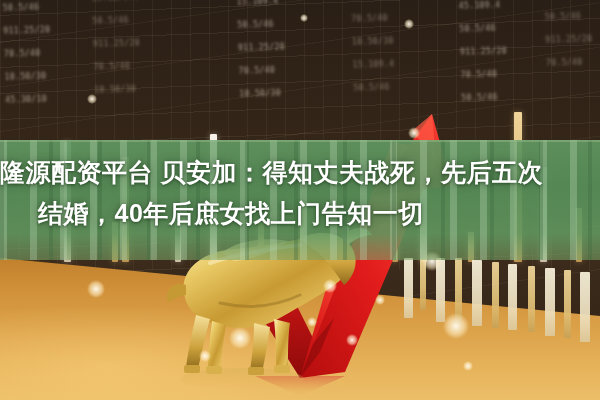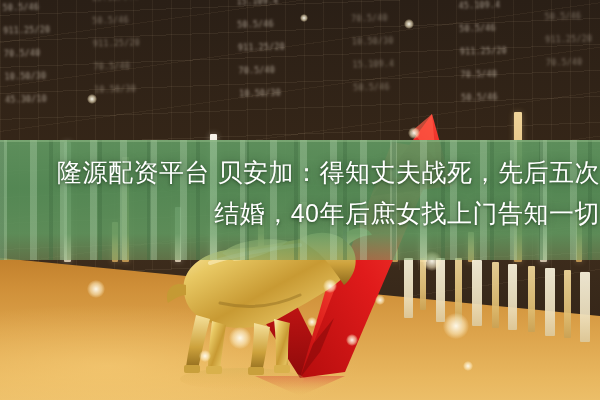--- a/index.html
+++ b/index.html
@@ -101,28 +101,28 @@
   
   .bull{position:absolute;left:150px;top:215px;width:230px;height:175px;}
 
   
   .spark{position:absolute;border-radius:50%;pointer-events:none;
     background:radial-gradient(circle,rgba(255,252,240,.95) 0%,rgba(255,240,200,.55) 45%,rgba(255,230,170,0) 72%);}
 
   
   .headline{
     position:absolute;left:0;right:0;top:152px;
-    text-align:right;color:#ffffff;
-    font-weight:normal;font-size:25px;line-height:41px;
+    text-align:left;color:#ffffff;
+    font-weight:bold;font-size:25px;line-height:41px;
     letter-spacing:.5px;
     text-shadow:0 1px 3px rgba(20,50,20,.65),0 0 10px rgba(0,0,0,.35);
     z-index:40;
   }
   .headline .l1{display:block;}
-  .headline .l2{display:block;}
+  .headline .l2{display:block;margin-left:38px;}
 </style>
 </head>
 <body>
 
 <div id="stage">
 
   <div class="bg-dark"></div>
   <div class="bg-vgrid"></div>
   <div class="bg-hgrid"></div>
   <div class="bg-diag"></div>

